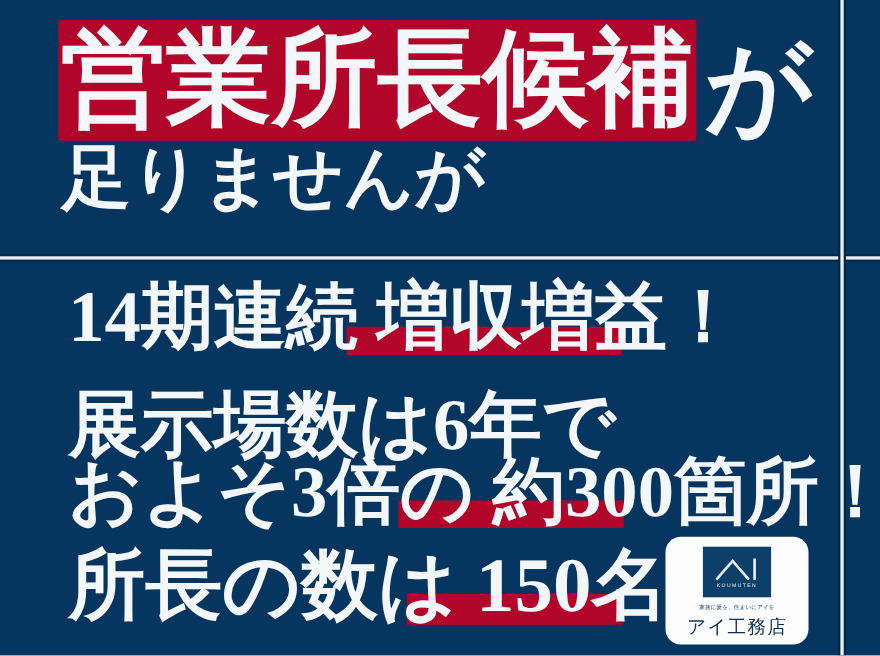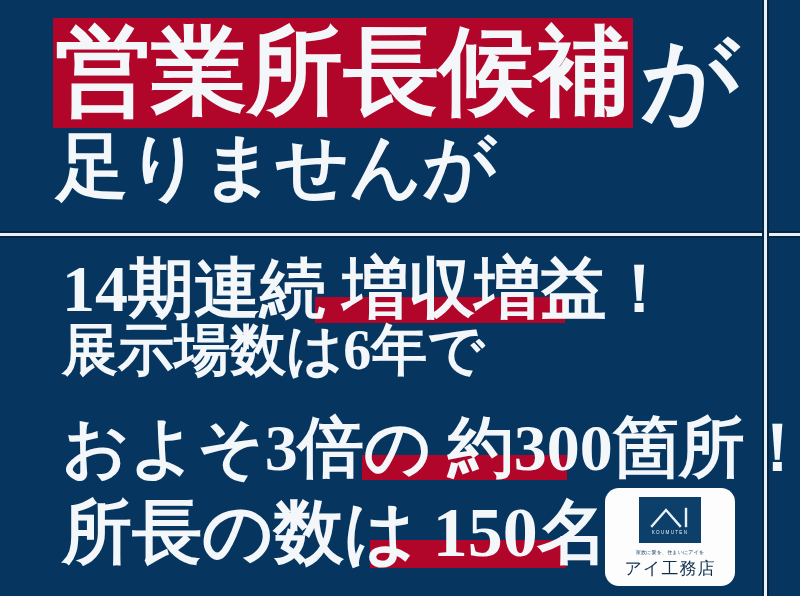--- a/index.html
+++ b/index.html
@@ -67,21 +67,21 @@
     line-height: 1.0;
     font-weight: 700;
     margin-left: 8px;
     white-space: nowrap;
   }
   .hl-line2 {
     position: absolute;
     left: 56px;
     top: 131px;
     color: #f4f7fa;
-    font-size: 72px;
+    font-size: 63px;
     line-height: 1.0;
     font-weight: 700;
     white-space: nowrap;
   }
 
   
   .body-wrap {
     position: absolute;
     left: 0;
     top: 239px;
@@ -89,21 +89,21 @@
     height: 357px;
   }
   .b-line {
     position: absolute;
     color: #f4f7fa;
     font-weight: 700;
     white-space: nowrap;
     line-height: 1.0;
   }
   .b1 { left: 62px; top: 17px;  font-size: 66px; }
-  .b2 { left: 62px; top: 83px;  font-size: 56px; }
+  .b2 { left: 62px; top: 115px;  font-size: 66px; }
   .b3 { left: 62px; top: 176px; font-size: 66px; }
   .b4 { left: 62px; top: 259px; font-size: 70px; }
 
   .marker {
     position: absolute;
     background: #b1062a;
     z-index: 1;
   }
   .m1 { left: 315px; top: 58px;  width: 250px; height: 26px; }
   .m2 { left: 362px; top: 216px; width: 205px; height: 25px; }

